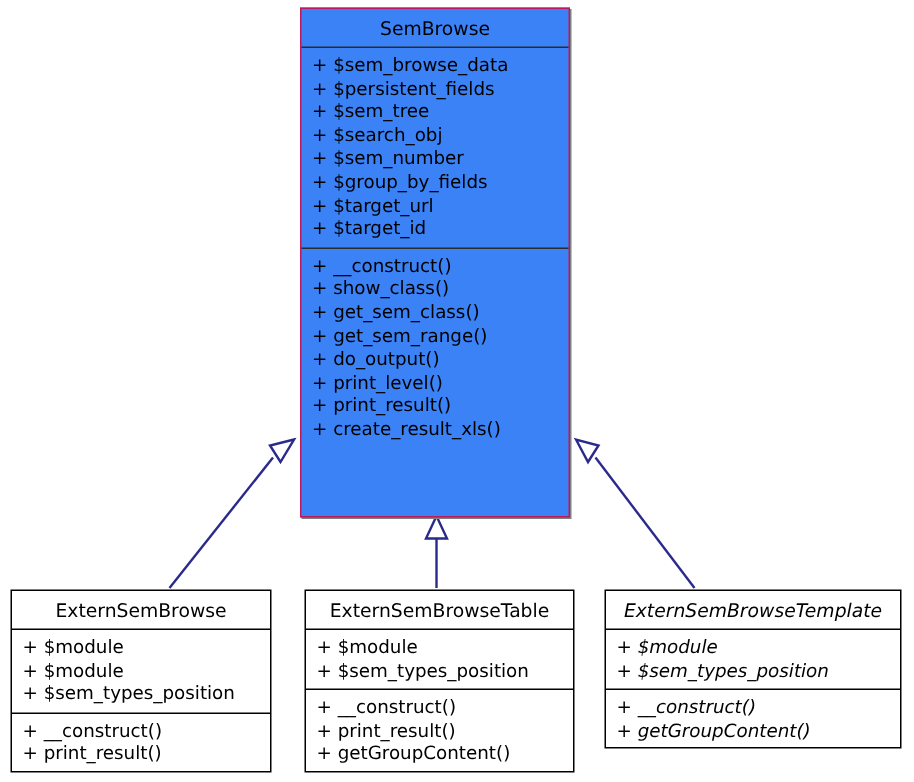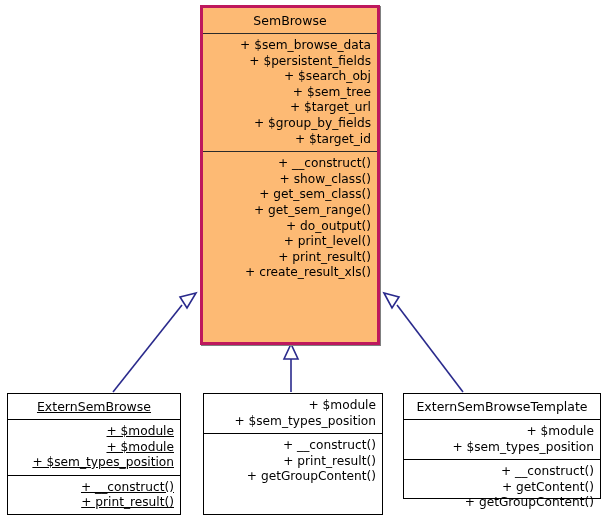--- a/index.html
+++ b/index.html
@@ -17,41 +17,40 @@
     background: #ffffff;
     overflow: hidden;
   }
   .uml-class {
     position: absolute;
     box-sizing: border-box;
     border: 1px solid #000000;
     background: #ffffff;
   }
   .uml-class.parent {
-    background: #fdba74;
-    border: 3px solid #be185d;
+    background: #3b82f6;
+    border: 1px solid #be185d;
     box-shadow: 1px 1px 0 0 #808080;
   }
   .class-title {
     text-align: center;
     font-size: 12.5px;
     color: #000000;
     line-height: 15px;
     padding: 5px 4px 5px 4px;
     white-space: nowrap;
   }
   .parent .class-title {
     border-bottom: 1px solid #2b2b2b;
   }
   .uml-class.leaf .class-title {
     border-bottom: 1px solid #000000;
   }
   .compartment {
     padding: 4px 6px 4px 7px;
-    text-align: right;
   }
   .compartment.methods {
     border-top: 1px solid #000000;
   }
   .parent .compartment.methods {
     border-top: 1px solid #2b2b2b;
   }
   .member {
     font-size: 12.2px;
     line-height: 15.6px;
@@ -88,69 +87,70 @@
       <line x1="463" y1="392" x2="397" y2="305" stroke="#2a2a8c" stroke-width="1.6"></line>
       <polygon points="384,293 392,308 399,297" fill="#ffffff" stroke="#2a2a8c" stroke-width="1.6" stroke-linejoin="miter"></polygon>
     </g>
   </svg>
 
   <div class="uml-class parent" style="left:200px; top:5px; width:180px; height:340px;">
     <div class="class-title">SemBrowse</div>
     <div class="compartment attributes">
       <div class="member">+ $sem_browse_data</div>
       <div class="member">+ $persistent_fields</div>
+      <div class="member">+ $sem_tree</div>
       <div class="member">+ $search_obj</div>
-      <div class="member">+ $sem_tree</div>
+      <div class="member">+ $sem_number</div>
+      <div class="member">+ $group_by_fields</div>
       <div class="member">+ $target_url</div>
-      <div class="member">+ $group_by_fields</div>
       <div class="member">+ $target_id</div>
     </div>
     <div class="compartment methods">
       <div class="member">+ __construct()</div>
       <div class="member">+ show_class()</div>
       <div class="member">+ get_sem_class()</div>
       <div class="member">+ get_sem_range()</div>
       <div class="member">+ do_output()</div>
       <div class="member">+ print_level()</div>
       <div class="member">+ print_result()</div>
       <div class="member">+ create_result_xls()</div>
     </div>
   </div>
 
-  <div class="uml-class leaf" style="left:7px; top:393px; width:174px; height:122px;text-decoration:underline;">
+  <div class="uml-class leaf" style="left:7px; top:393px; width:174px; height:122px;">
     <div class="class-title">ExternSemBrowse</div>
     <div class="compartment attributes">
       <div class="member">+ $module</div>
       <div class="member">+ $module</div>
       <div class="member">+ $sem_types_position</div>
     </div>
     <div class="compartment methods">
       <div class="member">+ __construct()</div>
       <div class="member">+ print_result()</div>
     </div>
   </div>
 
   <div class="uml-class leaf" style="left:203px; top:393px; width:180px; height:122px;">
+    <div class="class-title">ExternSemBrowseTable</div>
     <div class="compartment attributes">
       <div class="member">+ $module</div>
       <div class="member">+ $sem_types_position</div>
     </div>
     <div class="compartment methods">
       <div class="member">+ __construct()</div>
       <div class="member">+ print_result()</div>
       <div class="member">+ getGroupContent()</div>
     </div>
   </div>
 
-  <div class="uml-class leaf" style="left:403px; top:393px; width:198px; height:106px;">
+  <div class="uml-class leaf" style="left:403px; top:393px; width:198px; height:106px;font-style:italic;">
     <div class="class-title">ExternSemBrowseTemplate</div>
     <div class="compartment attributes">
       <div class="member">+ $module</div>
       <div class="member">+ $sem_types_position</div>
     </div>
     <div class="compartment methods">
       <div class="member">+ __construct()</div>
-      <div class="member">+ getContent()</div>
       <div class="member">+ getGroupContent()</div>
     </div>
   </div>
 
 </div>
 
 </body></html>

